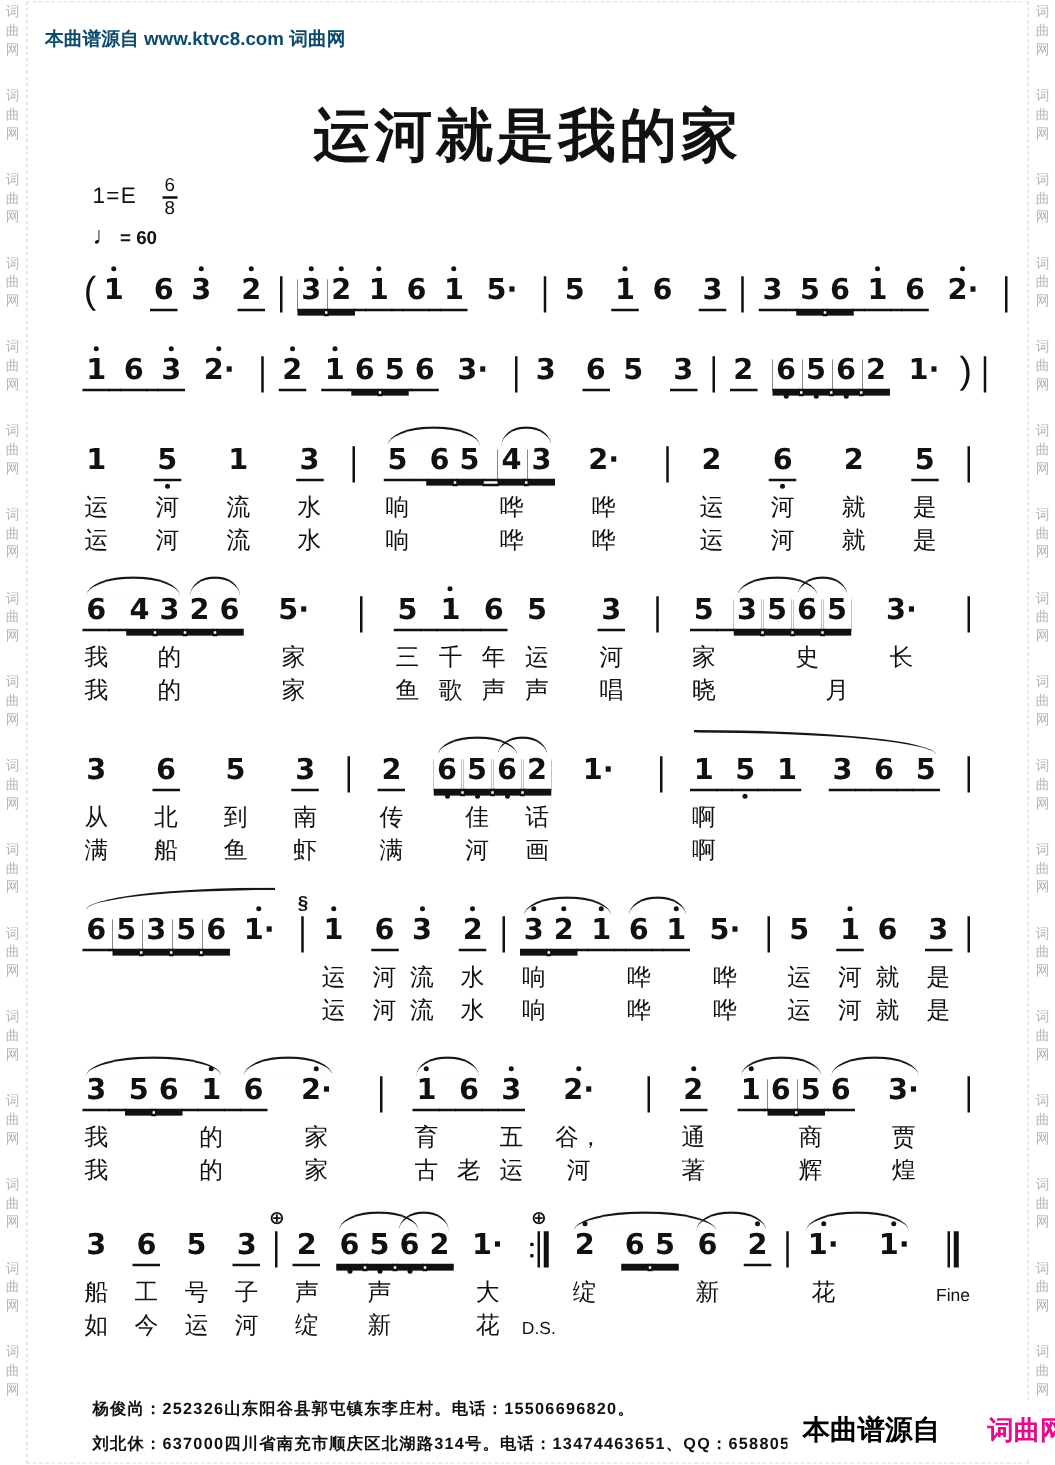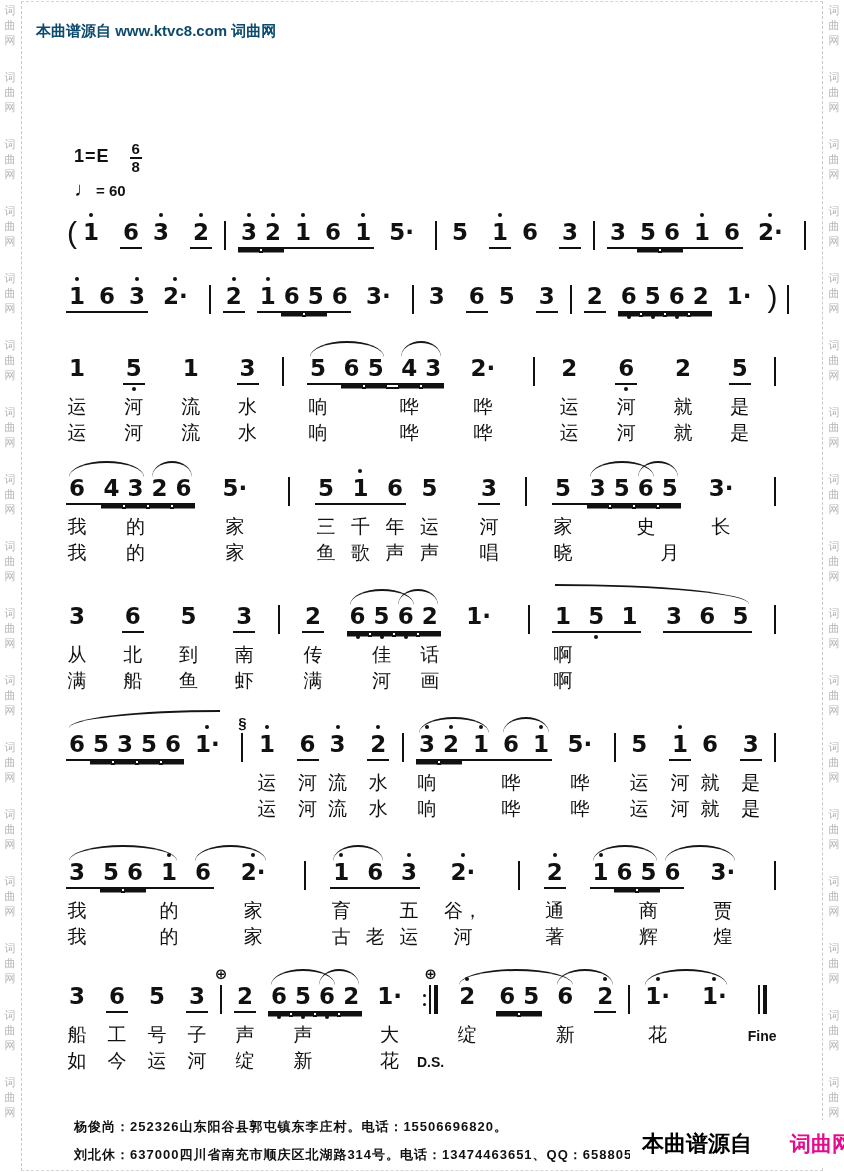--- a/index.html
+++ b/index.html
@@ -10,21 +10,21 @@
          border-left:1px dashed #c8c8c8;border-right:1px dashed #c8c8c8;
          border-top:1px dashed #d6d6d6;border-bottom:1px dashed #d6d6d6;}
   .wm-col{position:absolute;top:3px;width:20px;display:flex;flex-direction:column;align-items:center;
           color:#b6b6b6;font-size:11px;line-height:15px;}
   .wm-col.left{left:0;} .wm-col.right{right:0;}
   .wm-col .grp{display:flex;flex-direction:column;align-items:center;margin-bottom:22px;}
   
   .src-note{position:absolute;left:36px;top:22px;font-size:15px;font-weight:bold;}
   .title{position:absolute;left:0;right:0;top:78px;text-align:center;font-size:46px;font-weight:bold;letter-spacing:3px;}
   .credits{position:absolute;right:58px;top:137px;font-size:20px;font-weight:bold;line-height:33px;text-align:left;}
-  .keyblock{position:absolute;left:74px;top:146px;display:flex;align-items:flex-start;font-weight:bold;}
+  .keyblock{position:absolute;left:74px;top:146px;display:flex;align-items:flex-start;font-weight:normal;}
   .keysig{font-size:18px;letter-spacing:1px;}
   .frac{display:inline-flex;flex-direction:column;align-items:center;margin-left:20px;font-size:15px;line-height:14px;margin-top:-4px;}
   .frac .num{border-bottom:2px solid #111;padding:0 2px 1px;}
   .frac .den{padding-top:1px;}
   .tempo{position:absolute;left:74px;top:178px;font-size:15px;font-weight:bold;}
   .tempo .nq{font-size:20px;margin-right:2px;}
   
   #score{position:absolute;left:0;top:0;right:0;bottom:0;}
   .sys{position:absolute;left:66px;width:710px;}
   .noterow{display:flex;align-items:flex-start;}
@@ -40,21 +40,21 @@
   .dg.u1,.dg.u2{border-bottom-color:#111;}
   .dg.u2{box-shadow:0 3.5px 0 #111;}
   .paren{font-size:30px;line-height:26px;font-weight:normal;padding:0 1px 3px;}
   .barwrap{display:flex;align-items:center;height:29px;margin-top:1px;}
   .vb{width:2px;height:29px;background:#111;}
   .vb.thick{width:4px;}
   .rdots{display:flex;flex-direction:column;justify-content:center;height:29px;margin-right:3px;}
   .rdots i{width:3px;height:3px;border-radius:50%;background:#111;margin:3px 0;}
   .barwrap .vb + .vb{margin-left:3px;}
   .la,.lb{height:26px;line-height:26px;font-size:19px;white-space:nowrap;}
-  .la.sm,.lb.sm{font-size:14px;font-weight:bold;font-family:"Liberation Sans",sans-serif;}
+  .la.sm,.lb.sm{font-size:14px;font-weight:normal;font-family:"Liberation Sans",sans-serif;}
   .sp{flex-grow:1;position:relative;}
   .sp.g0{min-width:2px;flex-grow:0;}
   .sp.g1{min-width:8px;flex-grow:1;}
   .sp.g2{min-width:12px;flex-grow:2;}
   .sp.g3{min-width:18px;flex-grow:3;}
   .sp.g4{min-width:26px;flex-grow:4;}
   .sp.bm1::after{content:"";position:absolute;left:-1px;right:-1px;top:39px;border-top:2px solid #111;}
   .sp.bm2::before{content:"";position:absolute;left:-1px;right:-1px;top:42.5px;border-top:2px solid #111;}
   .slur{position:absolute;height:14px;border-top:2px solid #161616;border-radius:50% 50% 0 0/100% 100% 0 0;top:-3px;}
   .slur.r{border-radius:0 100% 0 0/0 100% 0 0;height:18px;top:-8px;}
@@ -240,20 +240,21 @@
         <span>网</span>
       </div>
       <div class="grp">
         <span>词</span>
         <span>曲</span>
         <span>网</span>
       </div>
     </div>
 
   <div class="src-note" style="color: #0c4a6e;">本曲谱源自 www.ktvc8.com 词曲网</div>
+  <div class="title">运河就是我的家</div>
   <div class="keyblock">
     <span class="keysig">1=E</span>
     <span class="frac">
       <span class="num">6</span>
       <span class="den">8</span>
     </span>
   </div>
   <div class="tempo">
     <span class="nq">♩</span><span>= 60</span>
   </div>

